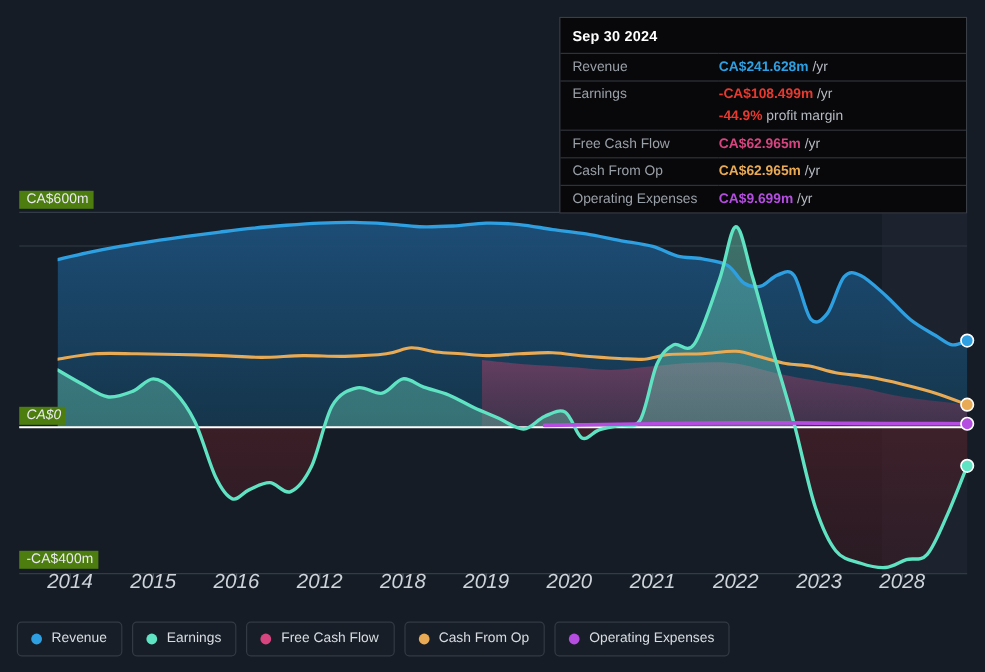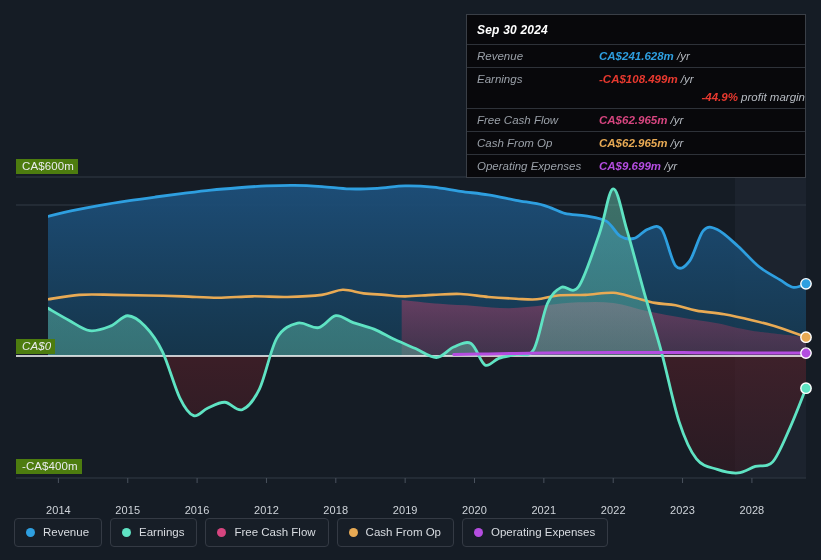--- a/index.html
+++ b/index.html
@@ -34,37 +34,37 @@
     white-space: nowrap;
     line-height: 13px;
     letter-spacing: .1px;
   }
   #ylab-top  { left: 16px; top: 159px; }
   #ylab-zero { left: 16px; top: 339px; font-style: italic; }
   #ylab-bot  { left: 16px; top: 459px; }
   
   .xlabel {
     position: absolute;
-    top: 504px;
-    font-size: 11px;
+    top: 475px;
+    font-size: 17px;
     color: #cfd4da;
     transform: translateX(-50%);
     white-space: nowrap;
     letter-spacing: .1px;
+    font-style: italic;
   }
   
   #tooltip {
     position: absolute;
     left: 466px; top: 14px;
     width: 340px;
     background: #08080b;
     border: 1px solid #3a3f47;
     box-sizing: border-box;
     padding: 0;
-    font-style: italic;
   }
   #tooltip .tt-title {
     font-size: 12px;
     font-weight: bold;
     color: #ffffff;
     padding: 8px 10px 7px 10px;
     letter-spacing: .2px;
   }
   #tooltip table {
     border-collapse: collapse;
@@ -77,21 +77,21 @@
     border-top: 1px solid #2e3239;
     vertical-align: middle;
     line-height: 14px;
   }
   #tooltip td.k {
     color: #9aa0a8;
     width: 122px;
     padding-left: 10px;
   }
   #tooltip td.v { color: #c8ccd2; }
-  #tooltip tr.sub td { border-top: none; padding-top: 0; text-align: right; }
+  #tooltip tr.sub td { border-top: none; padding-top: 0; }
   #tooltip tr.sub td.k { border-top: none; }
   .amt { font-weight: bold; }
   .unit { color: #b6bbc2; font-weight: normal; }
   
   #legend {
     position: absolute;
     left: 14px; top: 518px;
     display: flex;
     gap: 8px;
     align-items: center;

